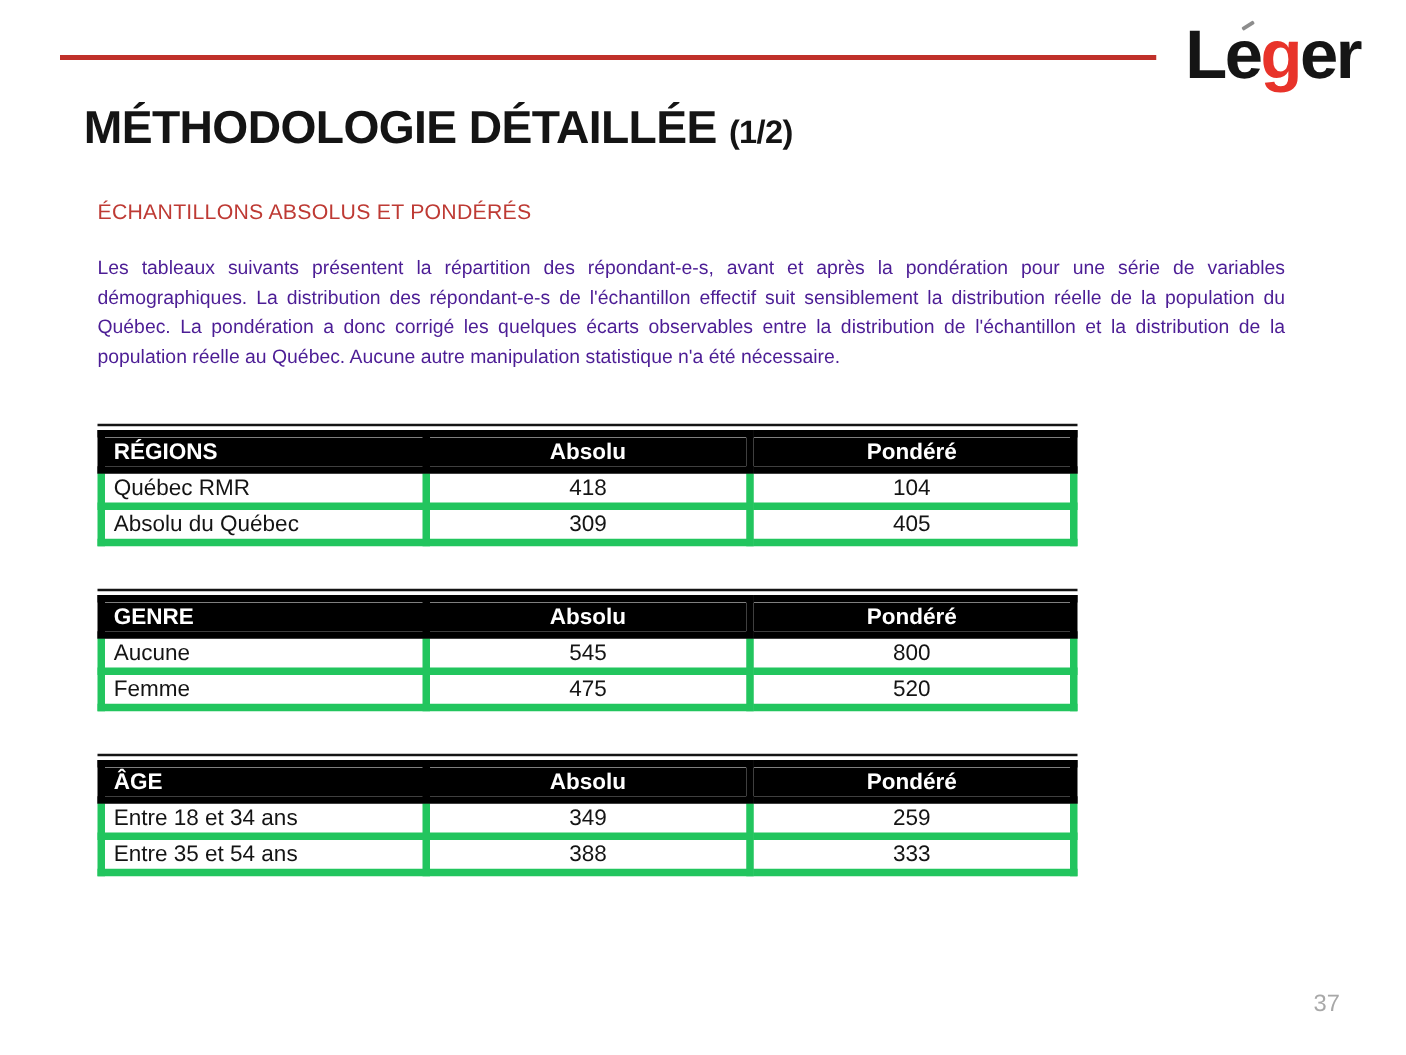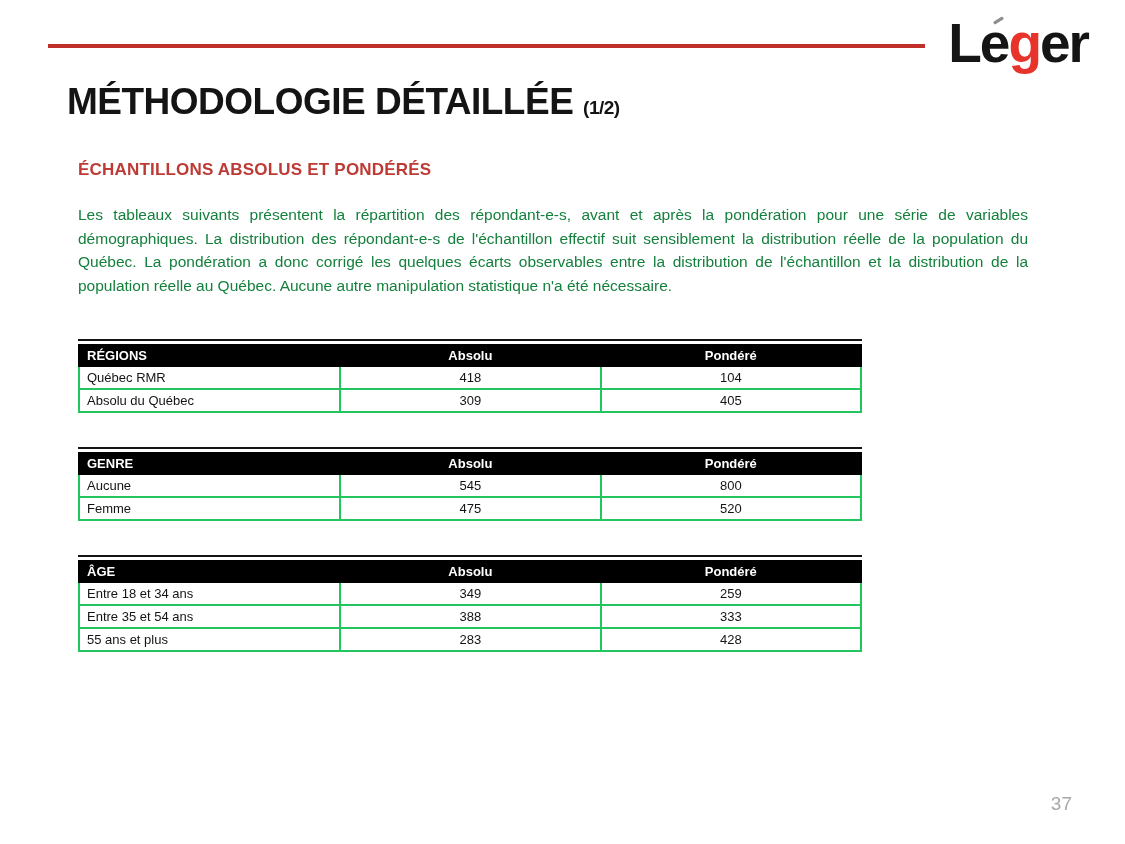--- a/index.html
+++ b/index.html
@@ -40,60 +40,60 @@
   .title {
     position: absolute;
     left: 67px; top: 81px;
     margin: 0;
     font-size: 37px;
     font-weight: bold;
     color: #141414;
     letter-spacing: -0.5px;
     white-space: nowrap;
   }
-  .title-suffix { font-size: 19px; }
+  .title-suffix { font-size: 26px; }
   .section-heading {
     position: absolute;
     left: 78px; top: 160px;
     margin: 0;
     font-size: 17px;
-    font-weight: bold;
+    font-weight: normal;
     color: var(--heading_red, #BE3A34);
     letter-spacing: 0.2px;
     white-space: nowrap;
   }
   .paragraph {
     position: absolute;
     left: 78px; top: 203px;
     width: 950px;
     margin: 0;
     font-size: 15.5px;
     line-height: 23.6px;
-    color: #15803d;
+    color: #4c1d95;
     text-align: justify;
   }
   #tables-container {
     position: absolute;
     left: 78px; top: 339px;
     width: 784px;
   }
   .tbl { margin-bottom: 34px; }
   .tbl-toprule {
     height: 2px;
     background: #141414;
     margin-bottom: 3px;
   }
   .tbl table {
     width: 100%;
     border-collapse: collapse;
     table-layout: fixed;
   }
   .tbl th, .tbl td {
-    border: 2px solid #22c55e;
-    font-size: 13px;
+    border: 6px solid #22c55e;
+    font-size: 18px;
     color: #141414;
     text-align: center;
     padding: 1px 2px;
     height: 23px;
     overflow: hidden;
   }
   .tbl thead th {
     background: var(--table_header_bg, #000000);
     color: #ffffff;
     border-color: #000000;
@@ -191,25 +191,20 @@
             <tr>
               <td class="c1">Entre 18 et 34 ans</td>
               <td>349</td>
               <td>259</td>
             </tr>
             <tr>
               <td class="c1">Entre 35 et 54 ans</td>
               <td>388</td>
               <td>333</td>
             </tr>
-            <tr>
-              <td class="c1">55 ans et plus</td>
-              <td>283</td>
-              <td>428</td>
-            </tr>
           </tbody>
         </table>
       </div>
     </div>
 
   <div class="page-number">37</div>
 
 </div>
 
 </body></html>

